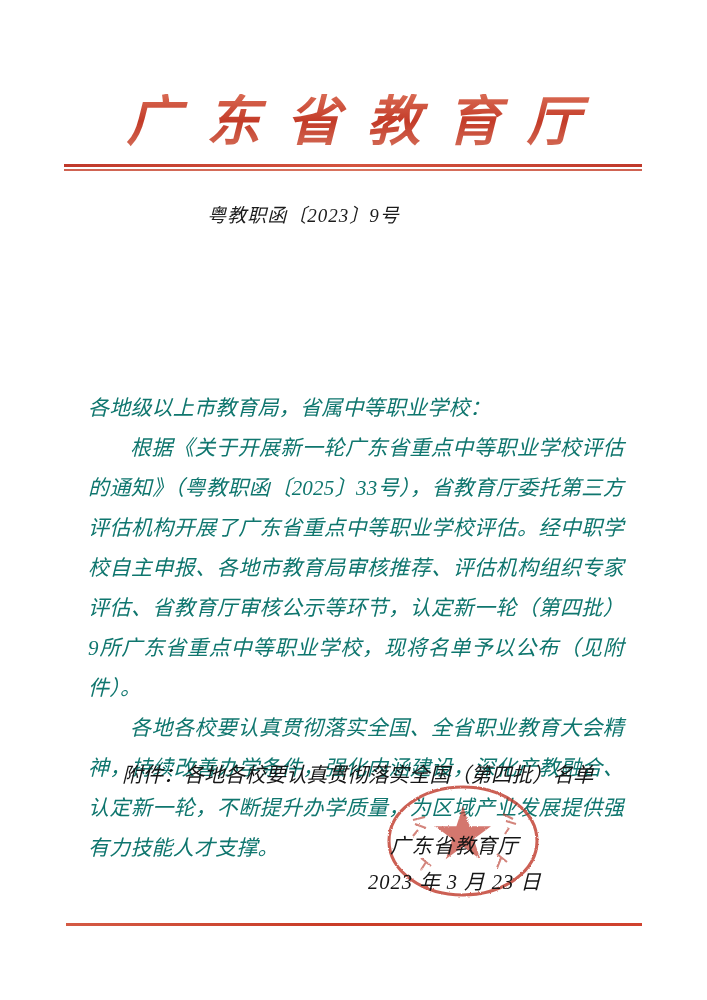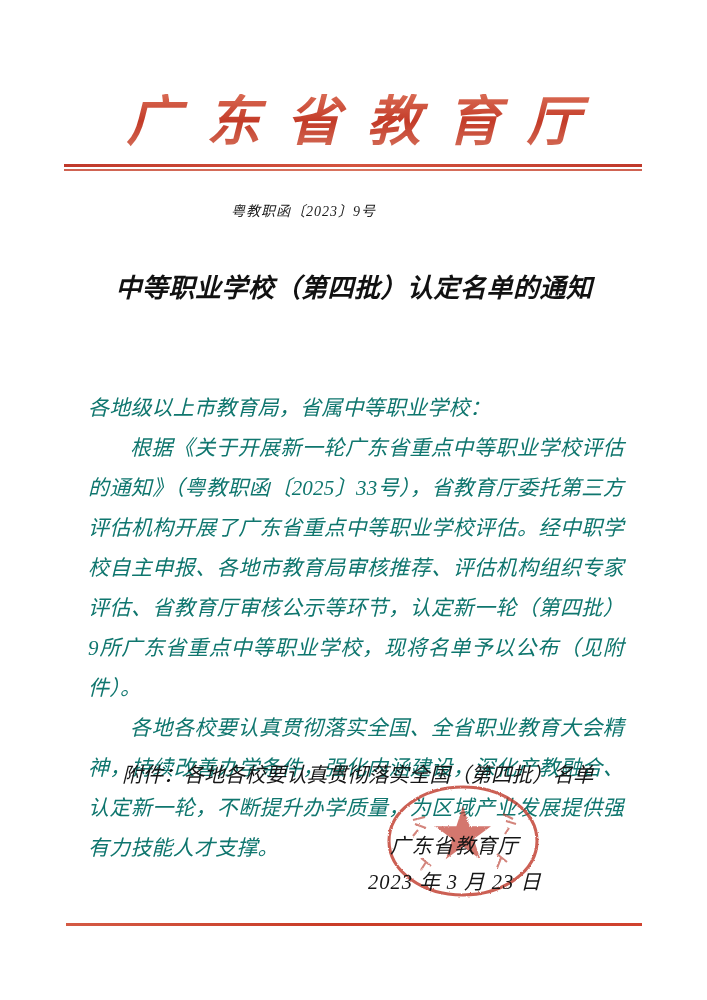--- a/index.html
+++ b/index.html
@@ -72,21 +72,21 @@
   
   .doc-number {
     position: absolute;
     top: 192px;
     left: 0;
     width: 707px;
     text-align: center;
     padding-right: 100px;
     box-sizing: border-box;
     font-family: "Liberation Serif", "DejaVu Serif", serif;
-    font-size: 14px;
+    font-size: 19px;
     color: #1c1c1c;
     letter-spacing: 1px;
   }
 
   
   .doc-title {
     position: absolute;
     top: 258px;
     left: 76px;
     width: 556px;
@@ -182,21 +182,20 @@
   </div>
 
   <div class="head-rule">
     <div class="bar-thick"></div>
     <div class="bar-thin"></div>
   </div>
 
   <div class="doc-number">粤教职函〔2023〕9号</div>
 
   <div class="doc-title">
-    <span class="tline">中等职业学校（第四批）认定名单的通知</span>
   </div>
 
   <div class="body-block">
     <p class="salutation">各地级以上市教育局，省属中等职业学校：</p>
     <p class="para">根据《关于开展新一轮广东省重点中等职业学校评估的通知》（粤教职函〔2025〕33号），省教育厅委托第三方评估机构开展了广东省重点中等职业学校评估。经中职学校自主申报、各地市教育局审核推荐、评估机构组织专家评估、省教育厅审核公示等环节，认定新一轮（第四批）9所广东省重点中等职业学校，现将名单予以公布（见附件）。</p>
     <p class="para">各地各校要认真贯彻落实全国、全省职业教育大会精神，持续改善办学条件，强化内涵建设，深化产教融合、认定新一轮，不断提升办学质量，为区域产业发展提供强有力技能人才支撑。</p>
   </div>
 
   <div class="attachment">附件：各地各校要认真贯彻落实全国（第四批）名单</div>
 

